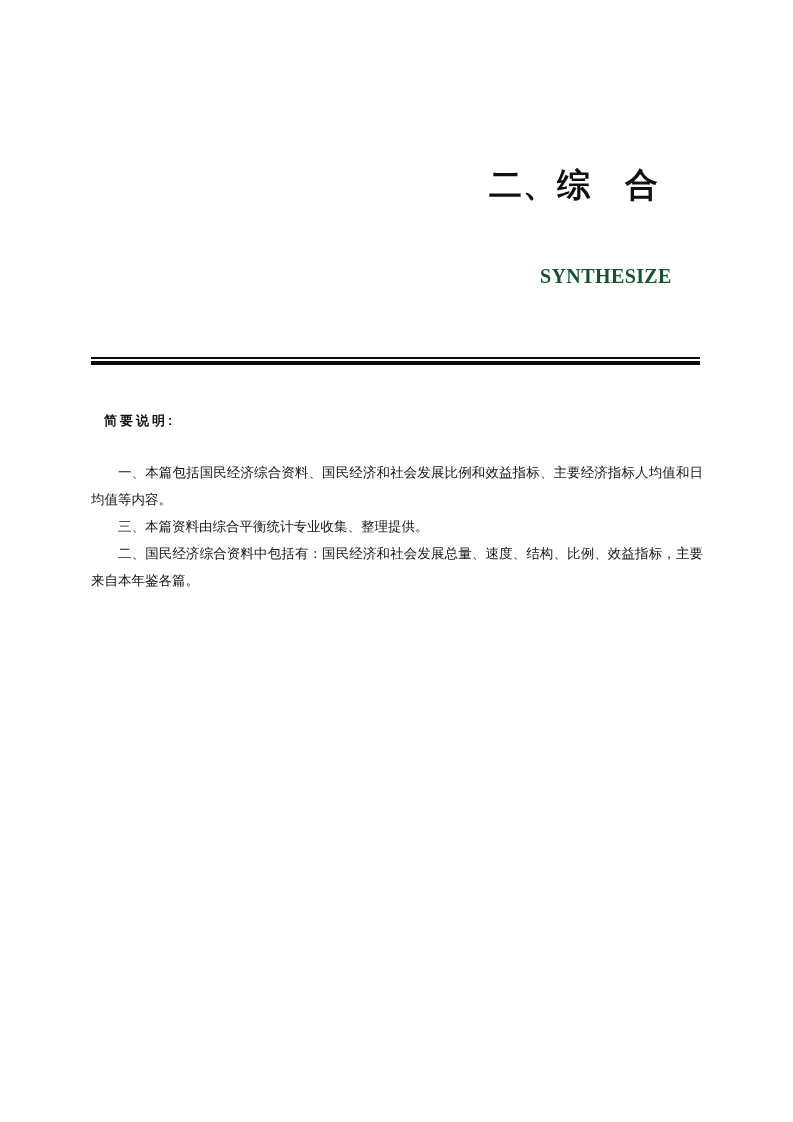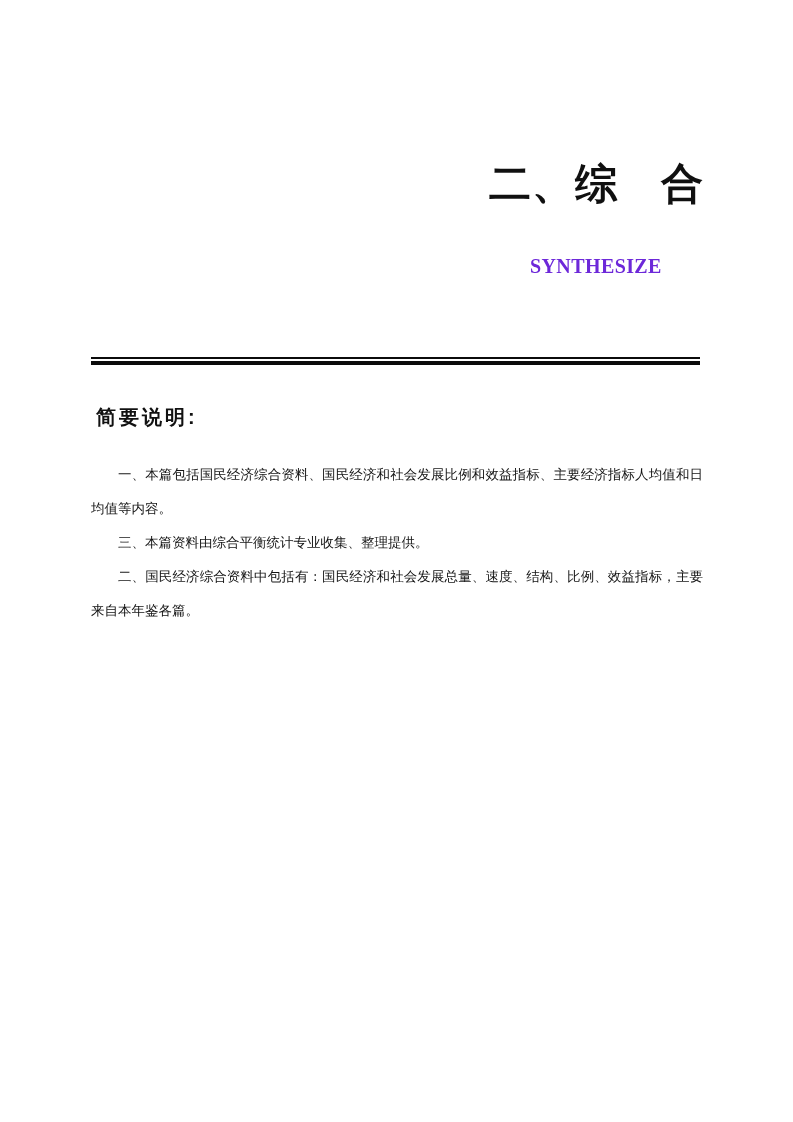--- a/index.html
+++ b/index.html
@@ -12,38 +12,38 @@
     width: 793px;
     height: 1122px;
     background: #ffffff;
     overflow: hidden;
     font-family: "Liberation Serif", "DejaVu Serif", serif;
     color: #141414;
   }
   .title-cn {
     position: absolute;
     left: 489px;
-    top: 156px;
+    top: 163px;
     margin: 0;
-    font-size: 42px;
+    font-size: 33px;
     font-weight: bold;
     letter-spacing: 1px;
     color: #101010;
     white-space: nowrap;
     font-family: "Liberation Serif", "DejaVu Serif", serif;
   }
   .title-en {
     position: absolute;
     left: 529px;
     top: 254px;
-    margin: 1px;
+    margin: 11px;
     font-size: 20px;
     font-weight: bold;
     letter-spacing: 0.4px;
-    color: #6d28d9;
+    color: #14532d;
     font-family: "Liberation Serif", "DejaVu Serif", serif;
     white-space: nowrap;
     text-align: center;
   }
   .double-rule {
     position: absolute;
     left: 91px;
     top: 357px;
     width: 609px;
   }
@@ -53,38 +53,37 @@
     margin-bottom: 2px;
   }
   .double-rule .bar-thick {
     height: 4px;
     background: #0b0b0b;
   }
   .brief-heading {
     position: absolute;
     left: 92px;
     top: 400px;
-    margin: 4px;
+    margin: 12px;
     font-family: "Liberation Sans", "DejaVu Sans", sans-serif;
     font-weight: bold;
-    font-size: 20px;
+    font-size: 13px;
     letter-spacing: 3px;
     color: #111111;
     white-space: nowrap;
   }
   .body-text {
     position: absolute;
     left: 91px;
     top: 459px;
     width: 612px;
     font-size: 13.5px;
-    line-height: 34px;
+    line-height: 27px;
     text-align: justify;
     color: #141414;
-    font-family: Liberation Mono, monospace;
   }
   .body-text p {
     margin: 0;
     text-indent: 2em;
   }
 </style>
 </head>
 <body>
 
 <div class="page">

